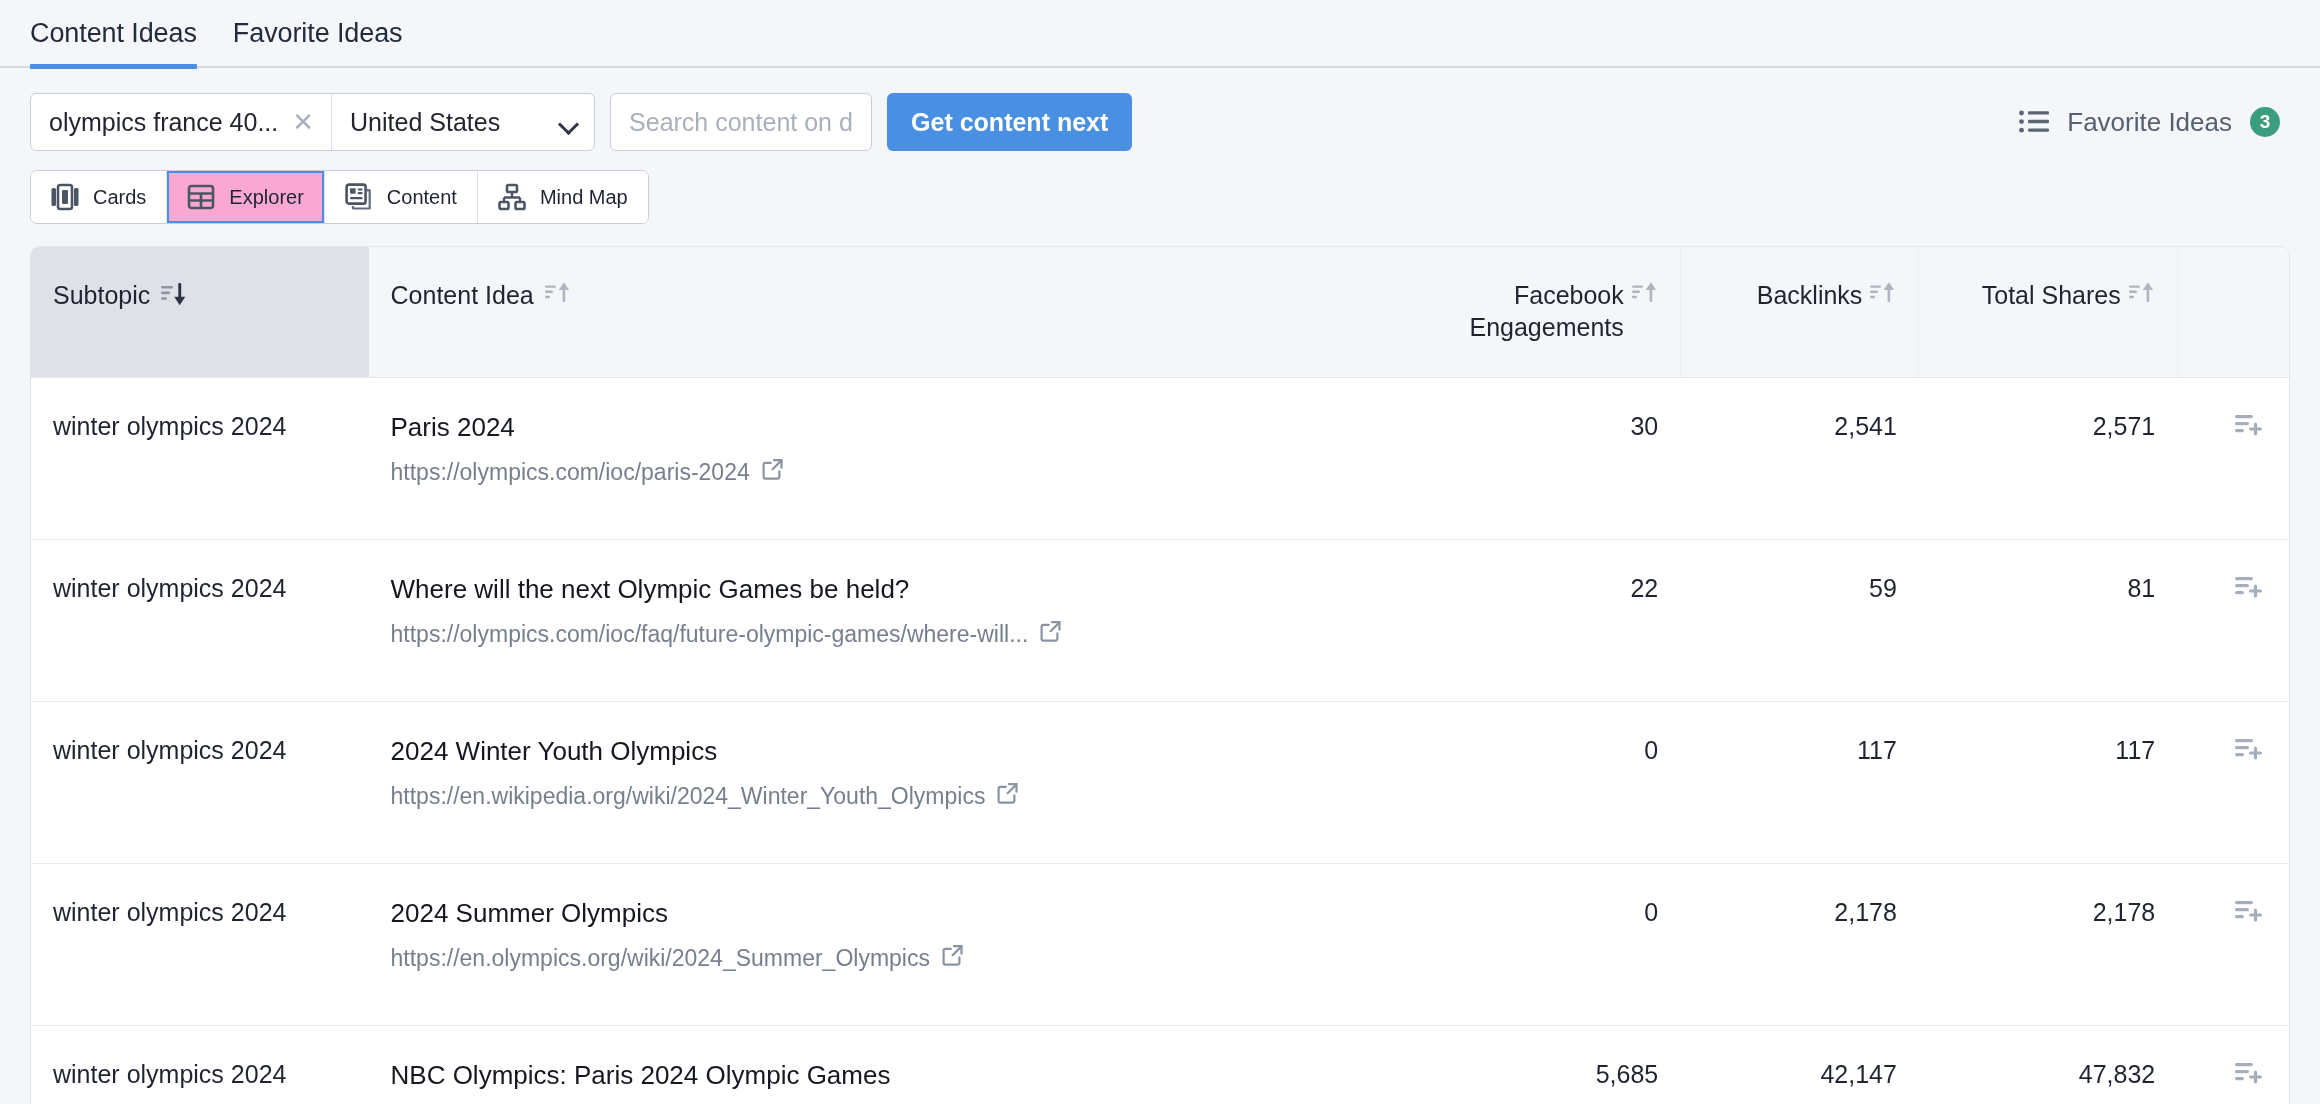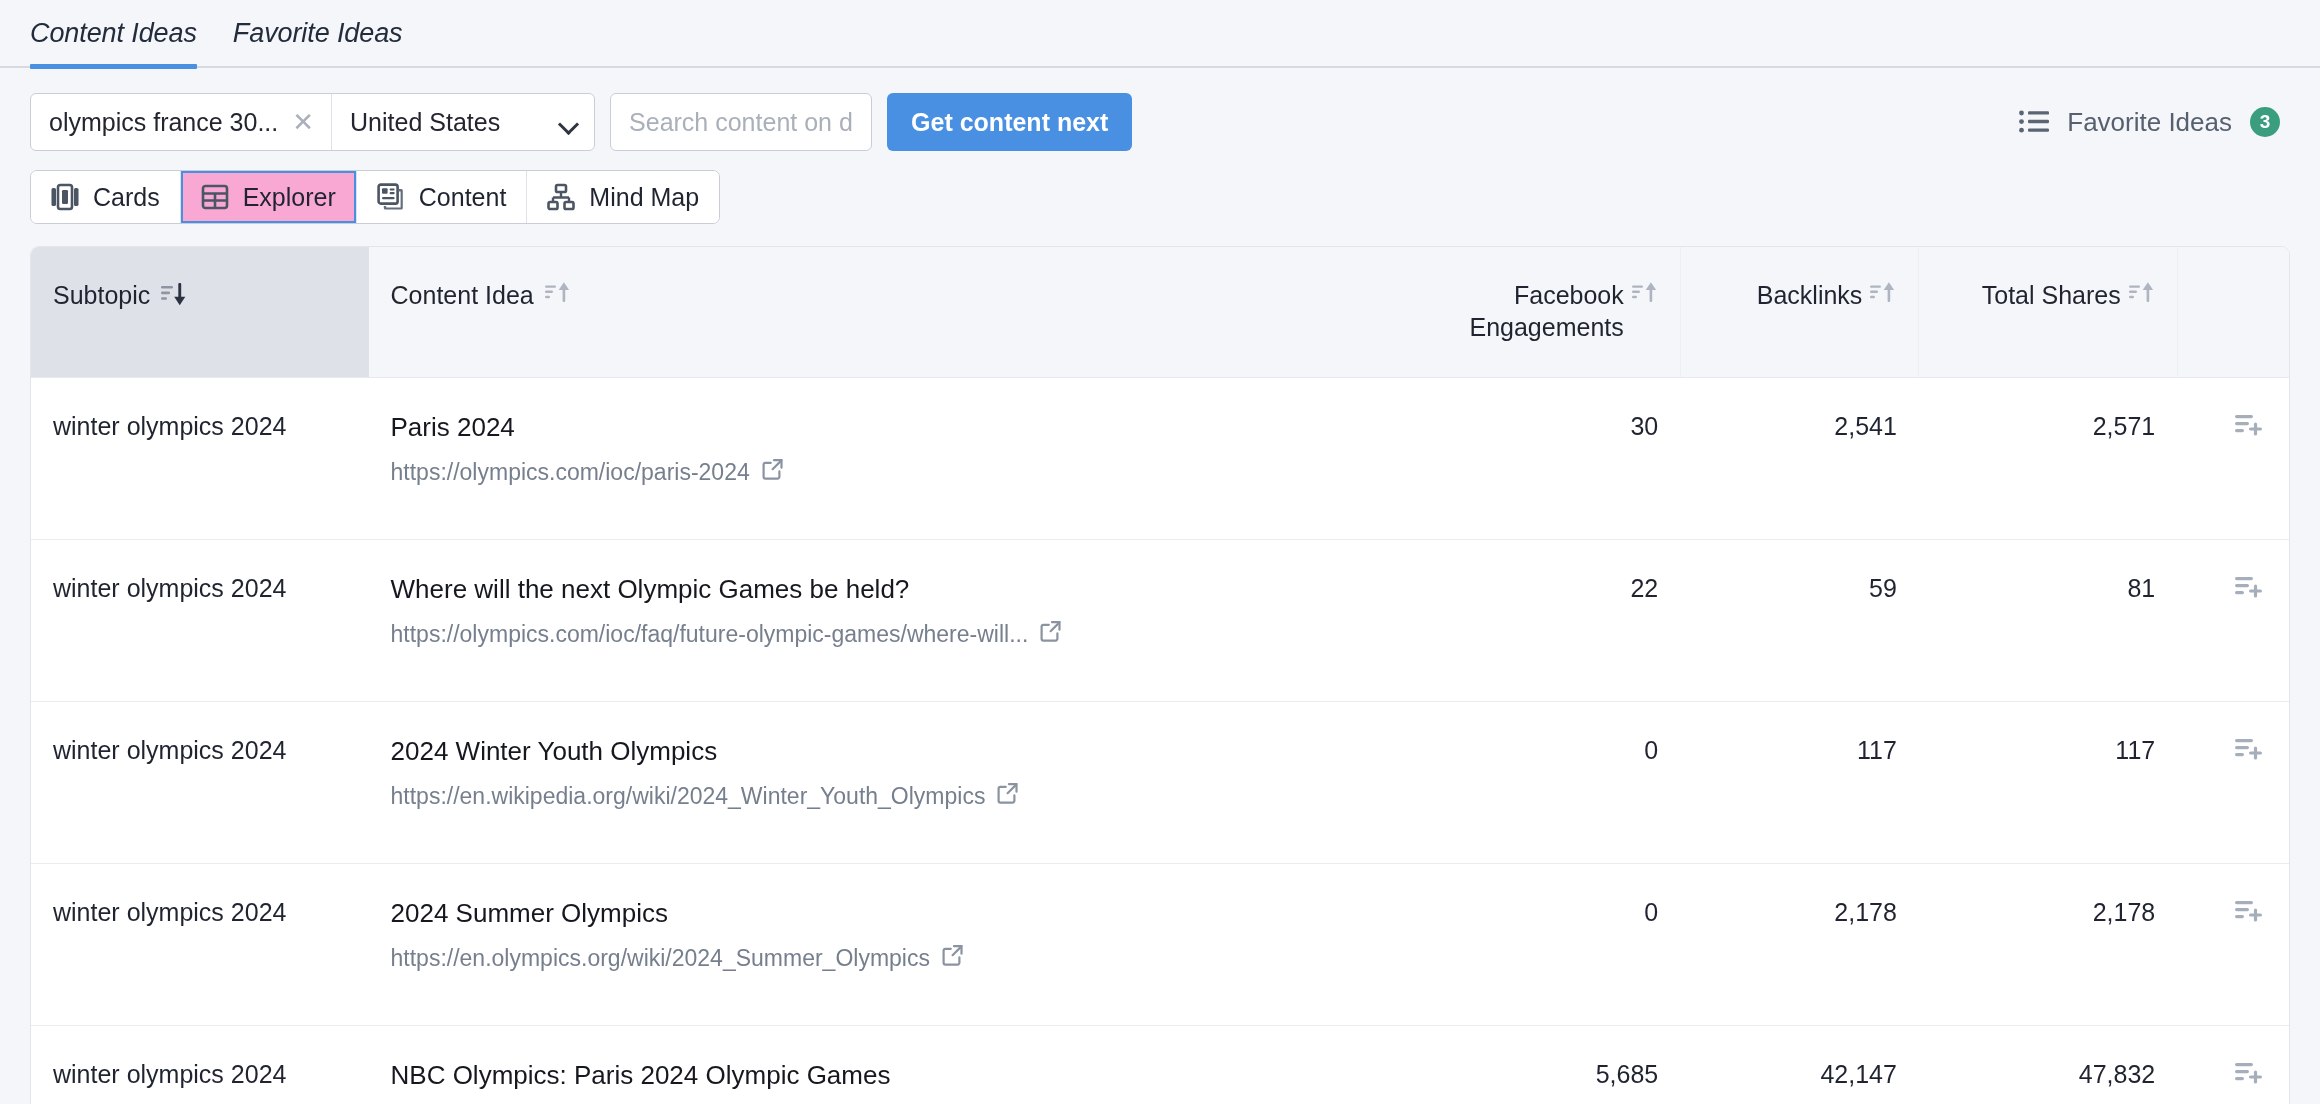--- a/index.html
+++ b/index.html
@@ -20,21 +20,20 @@
     background: #f4f6f9;
   }
 
   
   .tabbar {
     height: 68px;
     position: relative;
     padding: 0 0 0 30px;
     display: flex;
     align-items: center;
-    font-style: italic;
   }
   .tabbar::after {
     content: "";
     position: absolute;
     left: 0; right: 0; bottom: 0;
     height: 2px;
     background: #d5d9e0;
   }
   .tab {
     position: relative;
@@ -192,21 +191,21 @@
     background: #fff;
     border: 1px solid #c9ced6;
     border-radius: 7px;
     overflow: hidden;
   }
   .viewbtn {
     display: flex;
     align-items: center;
     gap: 14px;
     padding: 0 20px;
-    font-size: 25px;
+    font-size: 20px;
     color: #1f2430;
     border-right: 1px solid #dfe3e9;
     cursor: pointer;
     white-space: nowrap;
     background: #fff;
   }
   .viewbtn:last-child { border-right: none; }
   .viewbtn.active {
     background: #f9a8d4;
     box-shadow: inset 0 0 0 2px #4a90e2;
@@ -317,21 +316,21 @@
     </div>
     <div class="tab">
       <span>Favorite Ideas</span>
     </div>
   </div>
 
   <div class="controls">
 
     <div class="keyword-group">
       <div class="keyword-chip">
-        <span class="keyword-chip-text">olympics france 30...</span>
+        <span class="keyword-chip-text">olympics france 40...</span>
         <span class="chip-close">✕</span>
       </div>
       <div class="country-select">
         <span class="country-text">United States</span>
         <span class="chevron"></span>
       </div>
     </div>
 
     <input class="domain-search" type="text" placeholder="Search content on domain" style="">
 

